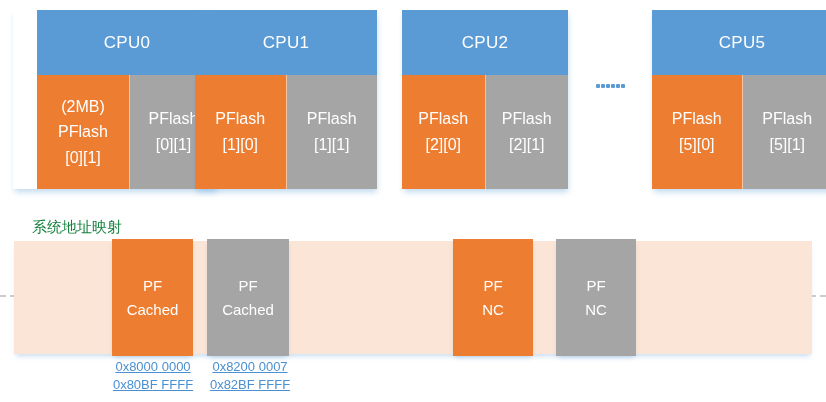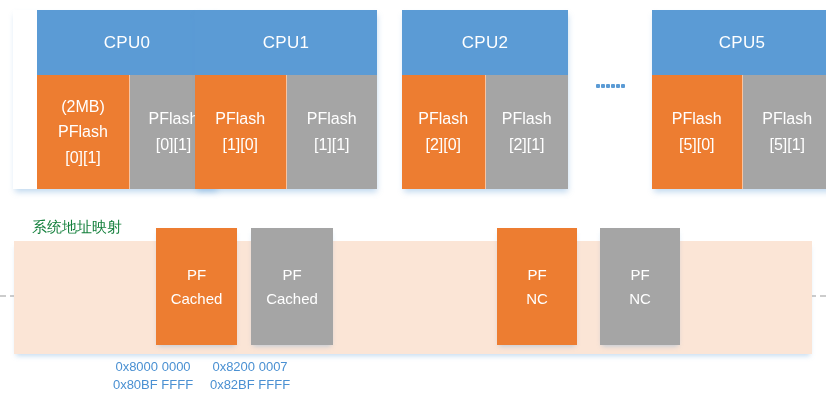--- a/index.html
+++ b/index.html
@@ -49,37 +49,36 @@
 
   
   .band {
     position: absolute; left: 14px; top: 241px; width: 798px; height: 113px;
     background: #FBE5D6; z-index: 1;
     box-shadow: 0 4px 5px -2px rgba(91,155,213,0.35);
   }
 
   
   .seg {
-    position: absolute; top: 228px; height: 117px; z-index: 2;
+    position: absolute; top: 239px; height: 117px; z-index: 2;
     display: flex; align-items: center; justify-content: center;
     color: #ffffff; font-size: 15px; line-height: 1.6; text-align: center;
     white-space: pre-line;
     box-shadow: 0 3px 5px -2px rgba(91,155,213,0.4);
-    margin-left: 44px;
   }
   #seg0 { left: 112px; width: 81px; }
   #seg1 { left: 207px; width: 82px; }
   #seg2 { left: 453px; width: 80px; }
   #seg3 { left: 556px; width: 80px; }
 
   
   .addr {
     position: absolute; top: 358px; display: flex; flex-direction: column;
     align-items: center; color: #4A90D2; font-size: 13px; line-height: 18px;
-    z-index: 2; text-align: center; white-space: nowrap;
+    z-index: 2; text-align: center; white-space: nowrap; text-decoration: underline;
   }
   #addr0 { left: 104px; width: 98px; }
   #addr1 { left: 200px; width: 100px; }
 </style>
 </head>
 <body>
 
 <div class="stage">
 
   <div class="dashed-line"></div>

